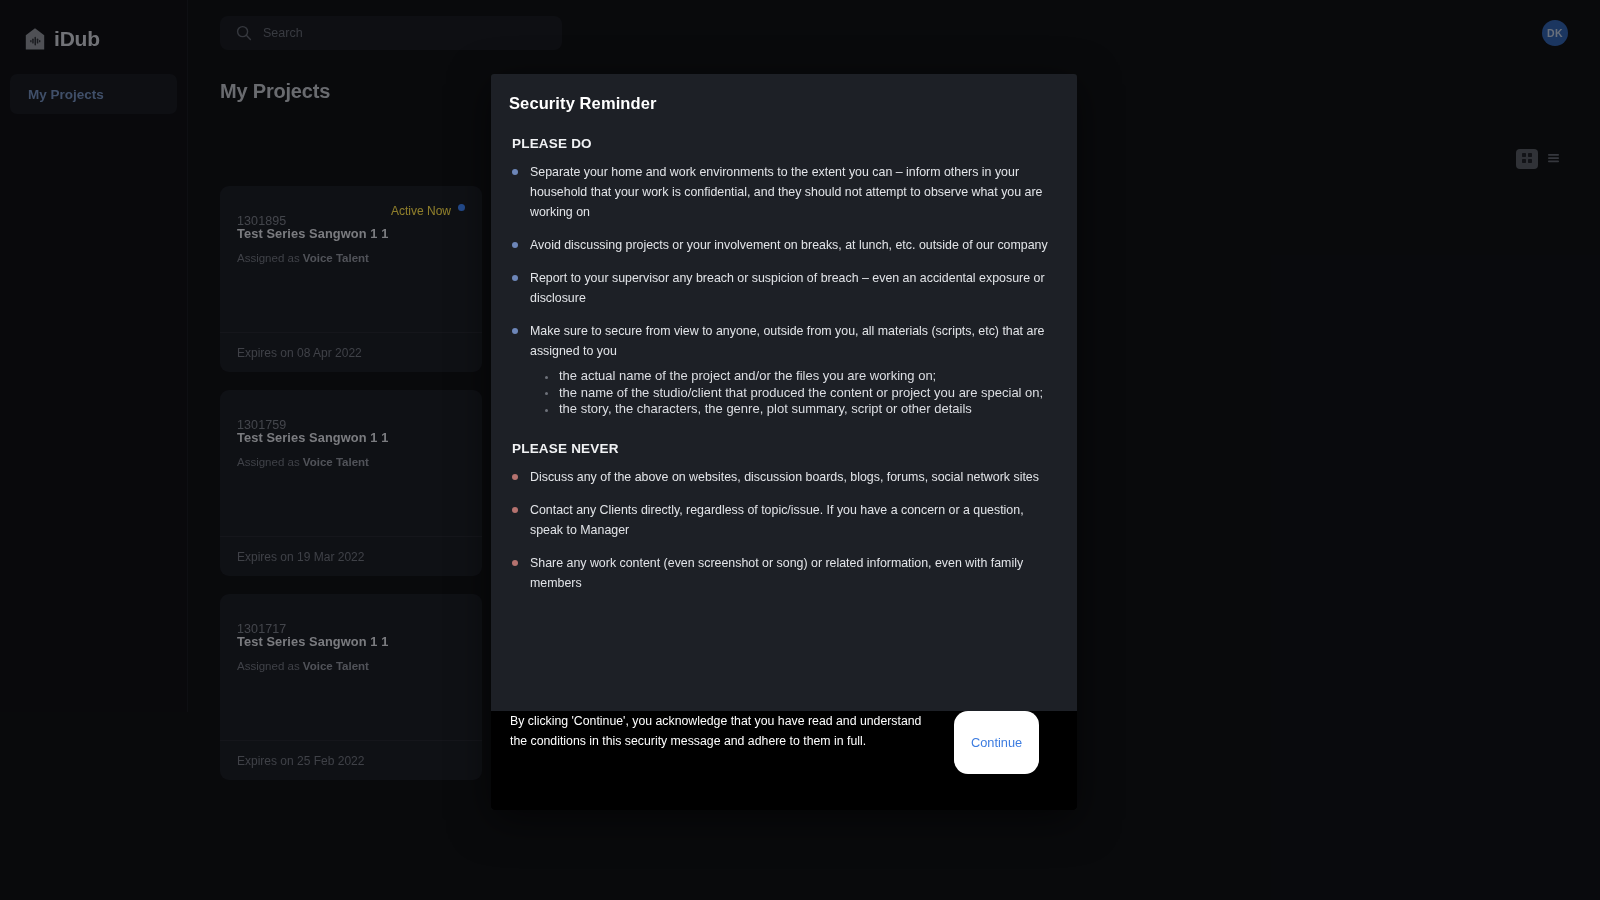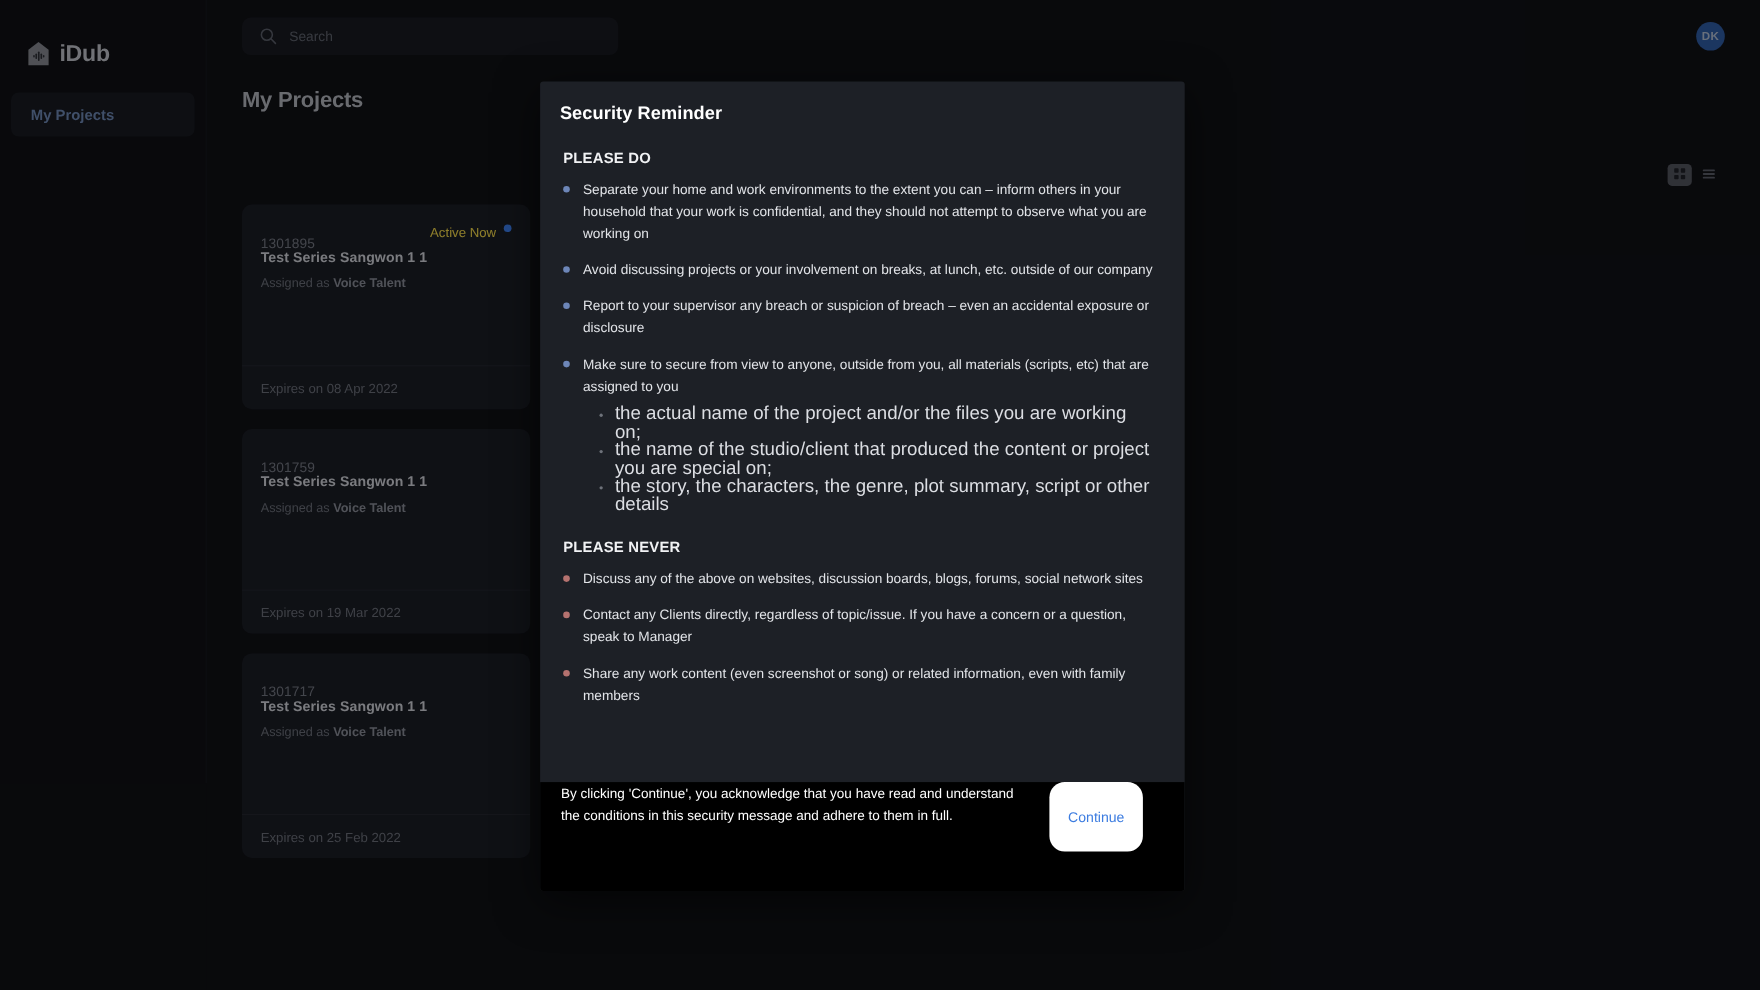--- a/index.html
+++ b/index.html
@@ -25,21 +25,21 @@
     display: flex;
   }
 
   
   .sidebar {
     width: 188px;
     height: 712px;
     background: #0b0c0f;
     flex: 0 0 188px;
     border-right: 1px solid #15171c;
-    padding-top: 16px;
+    padding-top: 6px;
   }
 
   .brand {
     height: 65px;
     display: flex;
     align-items: center;
     gap: 8px;
     padding-left: 24px;
   }
 
@@ -332,21 +332,21 @@
   ul.subbullets {
     list-style: none;
     margin-top: 7px;
     margin-bottom: 2px;
     margin-left: 15px;
   }
 
   ul.subbullets > li {
     position: relative;
     padding-left: 14px;
-    font-size: 17px;
+    font-size: 13px;
     line-height: 16.5px;
     color: #dcdee3;
     margin-bottom: 0;
   }
 
   ul.subbullets > li::before {
     content: "";
     position: absolute;
     left: 0px;
     top: 7.5px;

